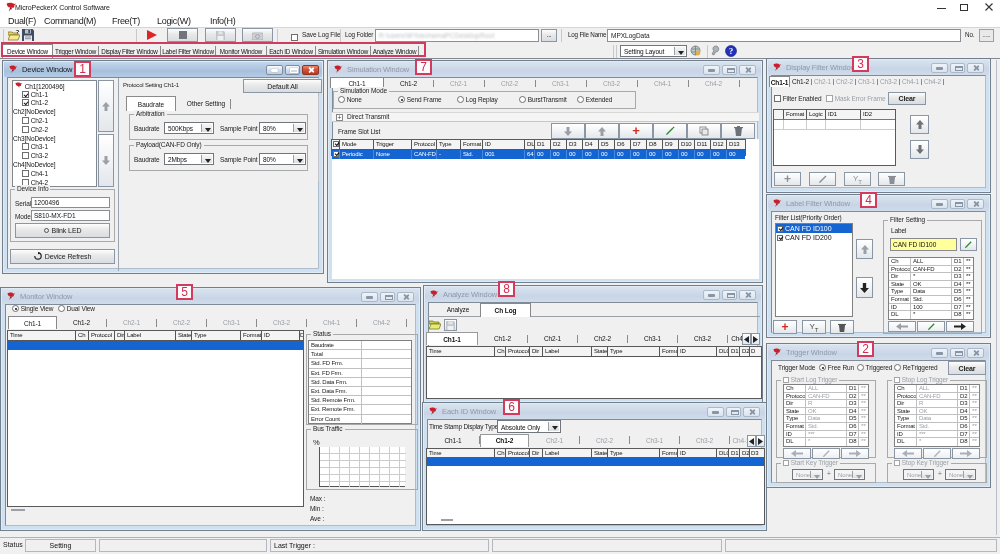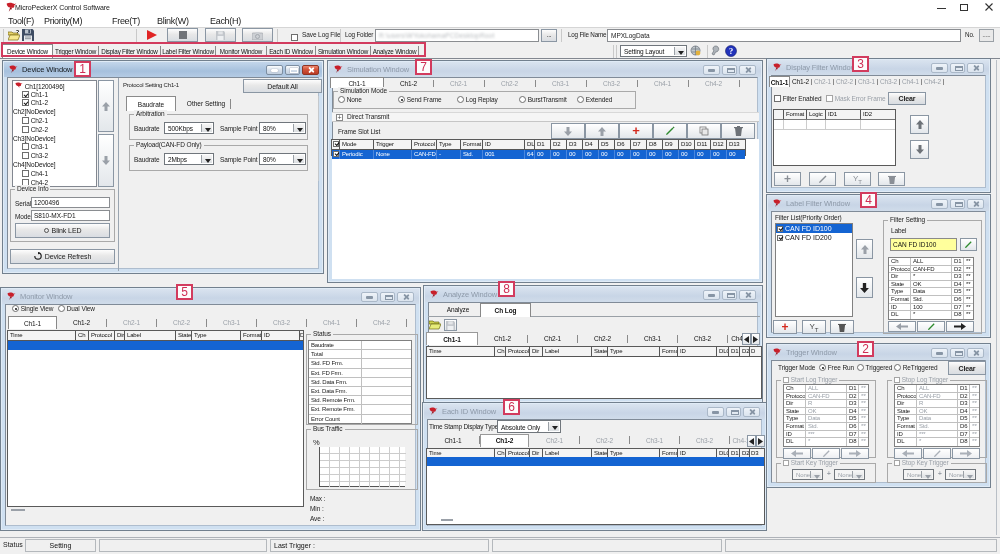--- a/index.html
+++ b/index.html
@@ -94,25 +94,25 @@
 <div class="abs" style="left:15px;top:4px;font-size:7px;letter-spacing:-0.1px;color:#1a1a1a;">MicroPeckerX Control Software</div>
 <div class="abs" style="left:937px;top:8px;width:9px;height:1.2px;background:#333;"></div>
 <div class="abs" style="left:960px;top:4px;width:8px;height:7px;border:1px solid #333;"></div>
 <div class="abs" style="left:985px;top:3px;width:8px;height:8px;">
     <svg width="8" height="8">
       <path d="M0.5 0.5 L7.5 7.5 M7.5 0.5 L0.5 7.5" stroke="#333" stroke-width="1.1"></path>
     </svg>
   </div>
 
 <div class="abs" id="menubar"></div>
-<div class="abs menu-i" style="left:8px;top:16px;">Tool(F)</div>
-<div class="abs menu-i" style="left:44px;top:16px;">Priority(M)</div>
+<div class="abs menu-i" style="left:8px;top:16px;">Dual(F)</div>
+<div class="abs menu-i" style="left:44px;top:16px;">Command(M)</div>
 <div class="abs menu-i" style="left:112px;top:16px;">Free(T)</div>
-<div class="abs menu-i" style="left:157px;top:16px;">Blink(W)</div>
-<div class="abs menu-i" style="left:210px;top:16px;">Each(H)</div>
+<div class="abs menu-i" style="left:157px;top:16px;">Logic(W)</div>
+<div class="abs menu-i" style="left:210px;top:16px;">Info(H)</div>
 
 <div class="abs" id="toolbar1"></div>
 <div class="abs vsep" style="left:3px;"></div>
 <div class="abs" style="left:8px;top:30px;">
 <svg width="12" height="11" viewBox="0 0 12 11">
       <path d="M0 2 h4 l1 1 h5 v2 h-10 Z" fill="#e8d36a" stroke="#7a6a14" stroke-width=".7"></path>
       <path d="M0 10 L2 5 h10 L10 10 Z" fill="#f6e88f" stroke="#7a6a14" stroke-width=".7"></path>
       <path d="M8 0 l3 1 -2 2" fill="none" stroke="#333" stroke-width=".9"></path>
     </svg>
 </div>

